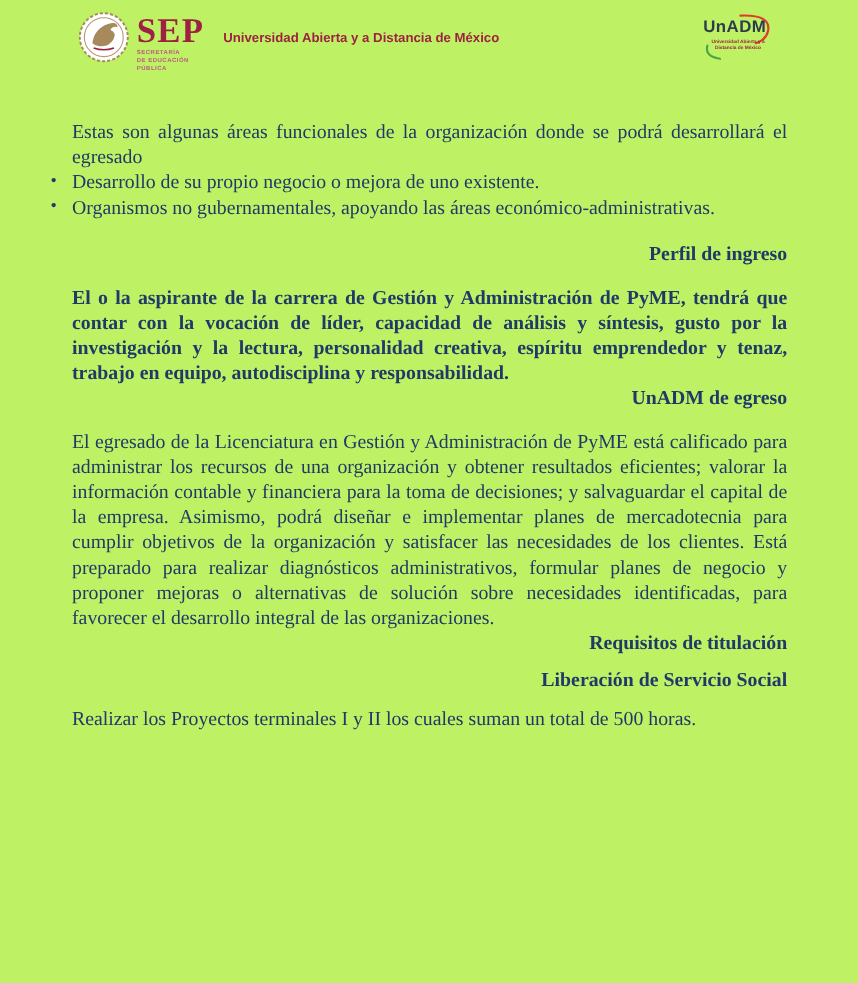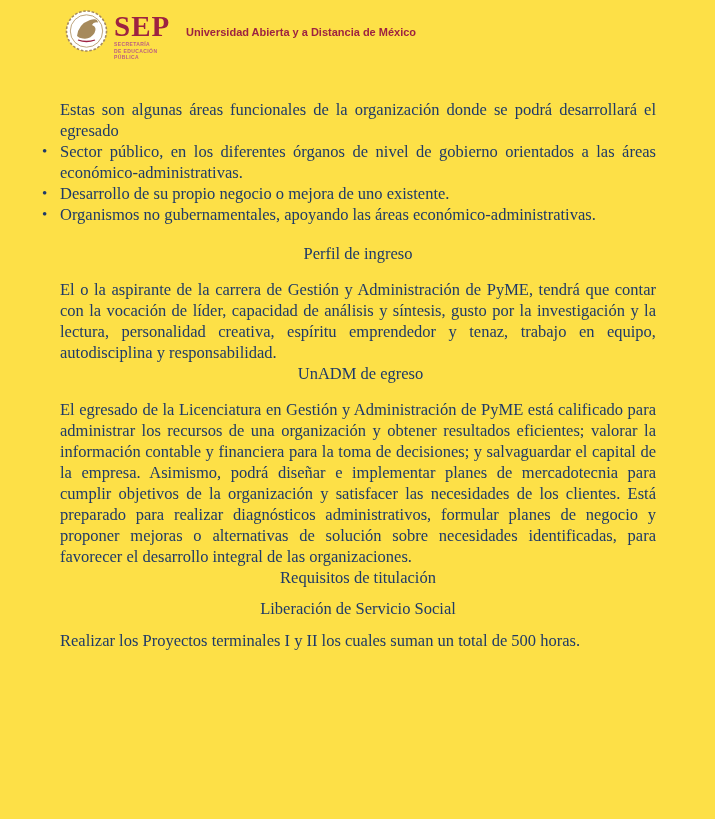--- a/index.html
+++ b/index.html
@@ -1,19 +1,19 @@
 <!DOCTYPE html>
 <html><head>
 <meta charset="utf-8">
 <style>
   html,body{margin:0;padding:0;background:#ffffff;}
   .page{
     position:relative;
     width:715px;height:819px;
-    background:#fde047;
+    background:#bef264;
     overflow:hidden;
     font-family:"Liberation Serif", serif;
   }
 
   
   .sep-logo{position:absolute;left:64px;top:9px;display:flex;gap:5px;align-items:flex-start;}
   .eagle{width:45px;height:44px;}
   .sep-textcol{padding-top:4px;}
   .sep-acronym{
     font-family:"Liberation Serif", serif;
@@ -55,25 +55,25 @@
   .content p{margin:0;}
   .p-intro{margin:0 0 20px 0;}
   ul.bullets{list-style:none;margin:0 0 18px 0;padding:0;}
   ul.bullets li{position:relative;margin:0;}
   ul.bullets li::before{
     content:"\2022";
     position:absolute;left:-18px;top:0;
     font-size:15px;color:#1f3a68;
   }
   h3{
-    font-size:16.5px;line-height:21px;font-weight:normal;
-    color:#1f3a68;text-align:center;
+    font-size:16.5px;line-height:21px;font-weight:bold;
+    color:#1f3a68;text-align:right;
   }
   .h-ingreso{margin:0 0 15px 0;}
-  .p-ingreso{margin:0 0 6px 0;}
+  .p-ingreso{margin:0 0 6px 0;font-weight:bold;}
   .h-egreso{margin:0 0 15px 0;padding-left:5px;}
   .p-egreso{margin:0 0 6px 0;}
   .h-requisitos{margin:0 0 10px 0;}
   .p-requisitos{margin:0 0 17px 0;}
   .h-servicio{margin:0 0 11px 0;}
   .p-servicio{margin:0;}
 </style>
 </head>
 <body>
 
@@ -89,27 +89,35 @@
     <div class="sep-textcol">
       <div class="sep-acronym">SEP</div>
       <div class="sep-subtitle">SECRETARÍA
 DE EDUCACIÓN
 PÚBLICA</div>
     </div>
   </div>
 
   <div class="uni-title">Universidad Abierta y a Distancia de México</div>
 
+  <div class="unadm-logo">
+    <svg class="unadm-arcs" viewBox="0 0 64 42" xmlns="http://www.w3.org/2000/svg">
+      <path d="M34 3 Q60 2 57 16 Q55.5 23 47 26" fill="none" stroke="#e03a2f" stroke-width="1.8" stroke-linecap="round"></path>
+      <path d="M17 39 Q4 37 6.5 28" fill="none" stroke="#4ba546" stroke-width="1.8" stroke-linecap="round"></path>
+    </svg>
+    <div class="unadm-acronym">UnADM</div>
+    <div class="unadm-subtitle">Universidad Abierta y a
+Distancia de México</div>
+  </div>
 
   <div class="content">
 
     <p class="p-intro">Estas son algunas áreas funcionales de la organización donde se podrá desarrollará el egresado</p>
 
     <ul class="bullets">
-      <li>Sector público, en los diferentes órganos de nivel de gobierno orientados a las áreas económico-administrativas.</li>
       <li>Desarrollo de su propio negocio o mejora de uno existente.</li>
       <li>Organismos no gubernamentales, apoyando las áreas económico-administrativas.</li>
     </ul>
 
     <h3 class="h-ingreso">Perfil de ingreso</h3>
     <p class="p-ingreso">El o la aspirante de la carrera de Gestión y Administración de PyME, tendrá que contar con la vocación de líder, capacidad de análisis y síntesis, gusto por la investigación y la lectura, personalidad creativa, espíritu emprendedor y tenaz, trabajo en equipo, autodisciplina y responsabilidad.</p>
 
     <h3 class="h-egreso">UnADM de egreso</h3>
     <p class="p-egreso">El egresado de la Licenciatura en Gestión y Administración de PyME está calificado para administrar los recursos de una organización y obtener resultados eficientes; valorar la información contable y financiera para la toma de decisiones; y salvaguardar el capital de la empresa. Asimismo, podrá diseñar e implementar planes de mercadotecnia para cumplir objetivos de la organización y satisfacer las necesidades de los clientes. Está preparado para realizar diagnósticos administrativos, formular planes de negocio y proponer mejoras o alternativas de solución sobre necesidades identificadas, para favorecer el desarrollo integral de las organizaciones.</p>
 

